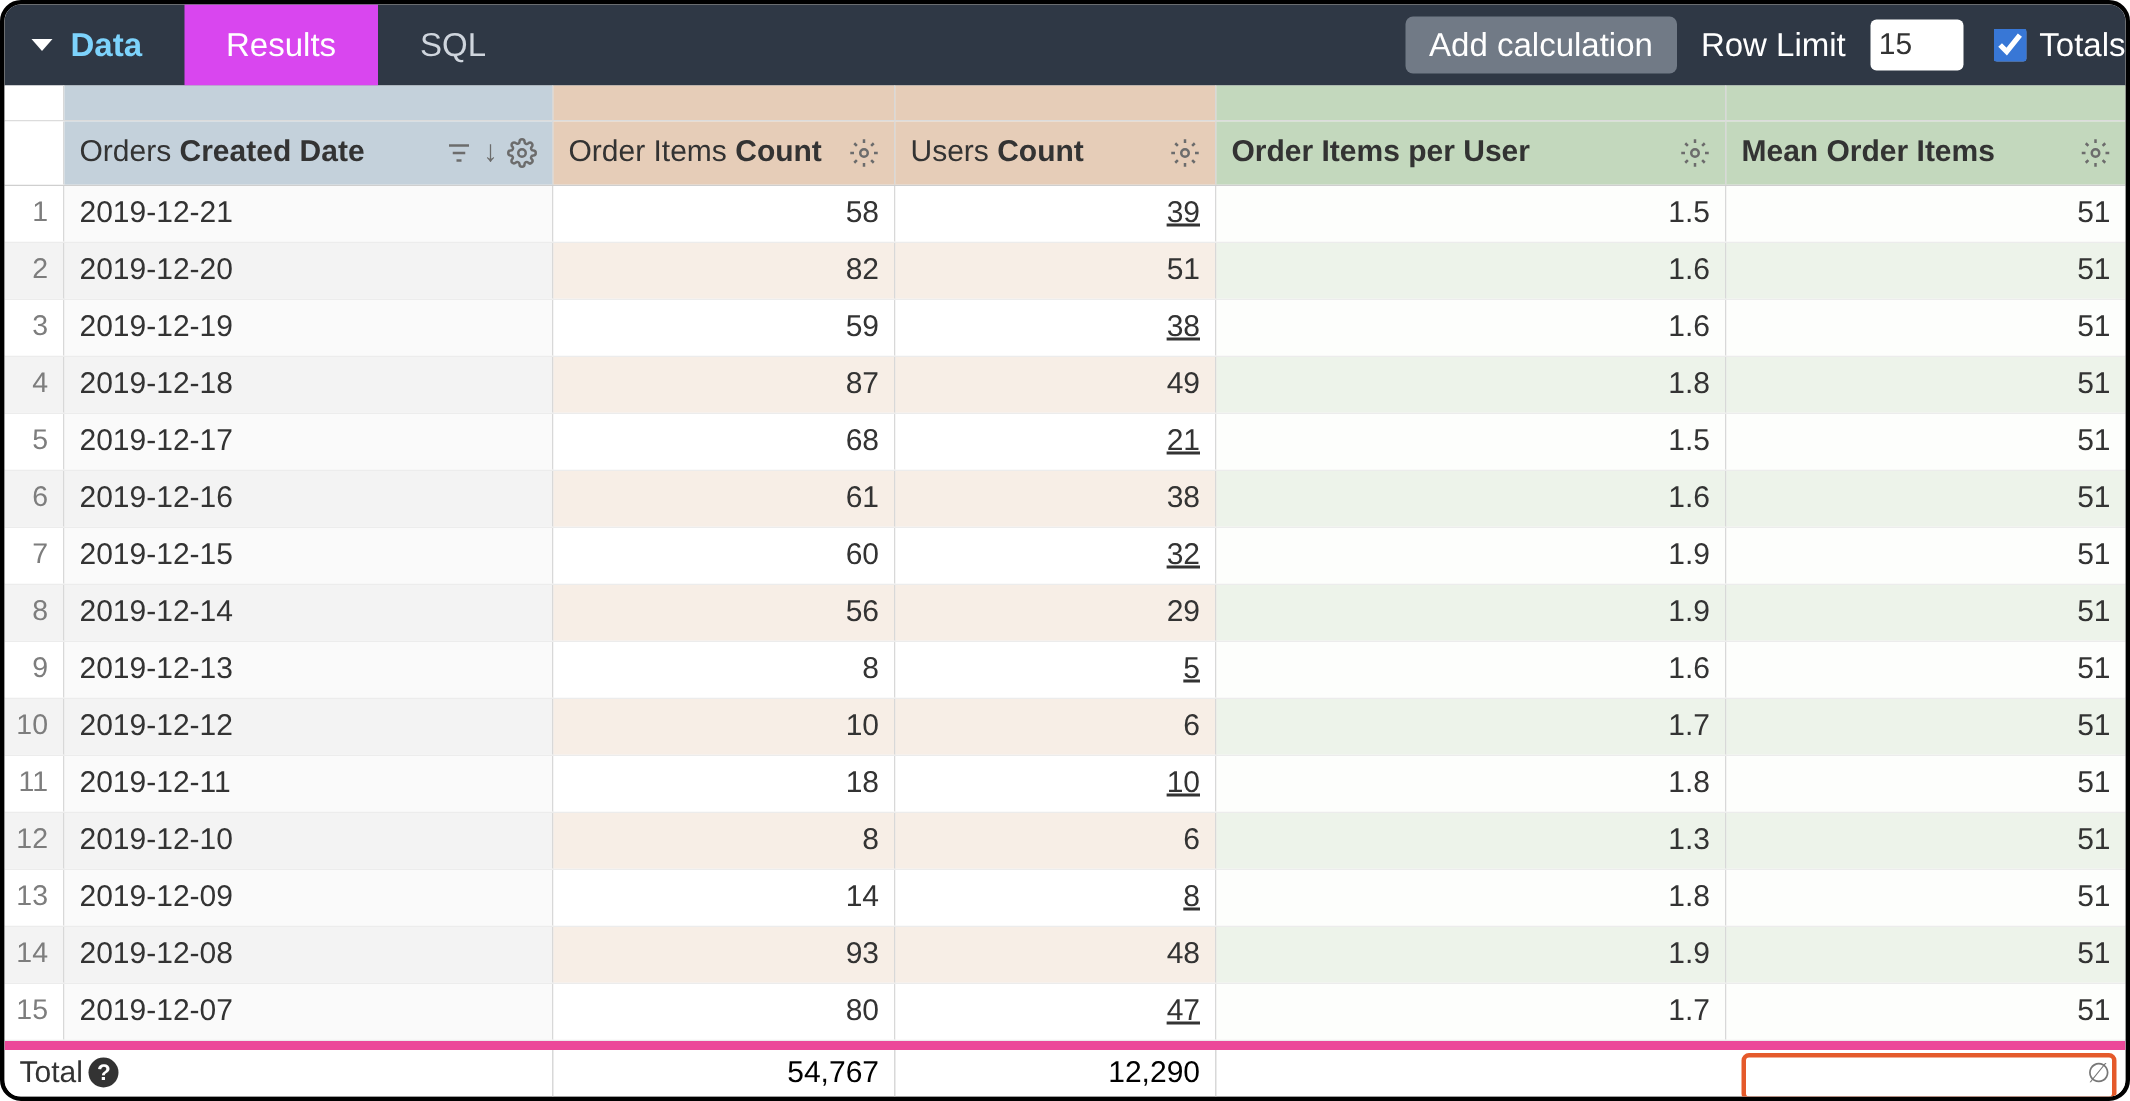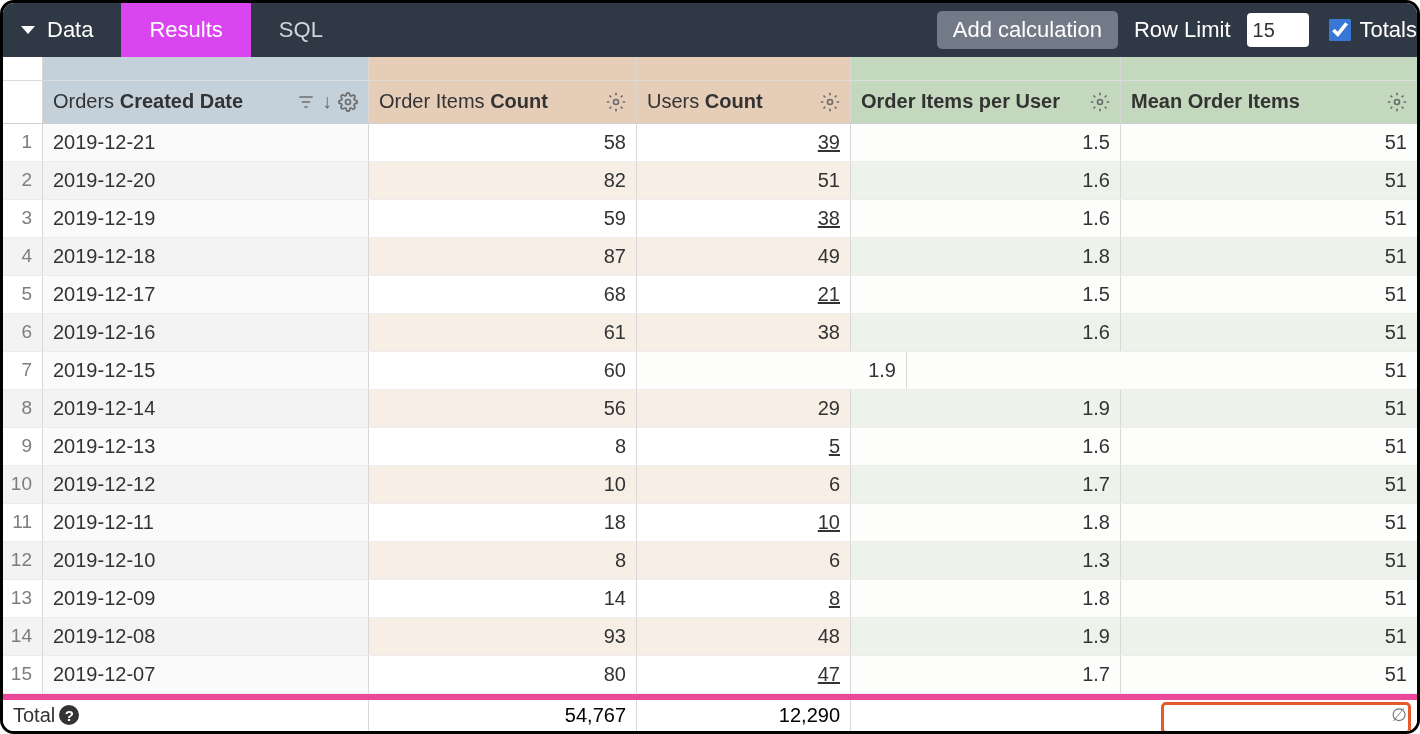--- a/index.html
+++ b/index.html
@@ -26,22 +26,22 @@
     color: #fff;
   }
   .tab {
     display: flex; align-items: center;
     padding: 0 28px;
     font-size: 22px;
     color: #cfd5dd;
     cursor: pointer;
   }
   .tab.data {
-    font-weight: 400;
-    color: #ffffff;
+    font-weight: 700;
+    color: #7dd3fc;
     padding-left: 18px;
     border-radius: 10px;
   }
   .tab.data .caret {
     width: 0; height: 0;
     border-left: 7px solid transparent;
     border-right: 7px solid transparent;
     border-top: 8px solid #fff;
     margin-right: 12px;
   }
@@ -110,23 +110,23 @@
     font-size: 20px;
     border-bottom: 1px solid #cfcfcf;
   }
   .cell {
     display: flex; align-items: center;
     padding: 0 10px;
     border-right: 1px solid #d8d8d8;
   }
   .c-rownum { width: 40px; justify-content: flex-end; color: #7d7d7d; background:#fff; font-size:19px; }
   .c-date   { width: 326px; }
-  .c-count  { width: 268px; }
+  .c-count  { width: 228px; }
   .c-users  { width: 214px; }
-  .c-peruser{ width: 270px; }
+  .c-peruser{ width: 340px; }
   .c-mean   { flex: 1; border-right: none; }
 
   .header-row .c-date   { background: #c4d1db; color:#333; }
   .header-row .c-count  { background: #e6cdb8; color:#333; }
   .header-row .c-users  { background: #e6cdb8; color:#333; }
   .header-row .c-peruser{ background: #c3d8bd; color:#333; }
   .header-row .c-mean   { background: #c3d8bd; color:#333; }
 
   .header-row .hdr-inner {
     display: flex; align-items: center; width: 100%; gap: 6px;
@@ -348,20 +348,21 @@
           <div class="cell c-date">2019-12-16</div>
           <div class="cell c-count">61</div>
           <div class="cell c-users">38</div>
           <div class="cell c-peruser">1.6</div>
           <div class="cell c-mean">51</div>
         </div>
         <div class="data-row odd">
           <div class="cell c-rownum">7</div>
           <div class="cell c-date">2019-12-15</div>
           <div class="cell c-count">60</div>
+          <div class="cell c-users">32</div>
           <div class="cell c-peruser">1.9</div>
           <div class="cell c-mean">51</div>
         </div>
         <div class="data-row even">
           <div class="cell c-rownum">8</div>
           <div class="cell c-date">2019-12-14</div>
           <div class="cell c-count">56</div>
           <div class="cell c-users">29</div>
           <div class="cell c-peruser">1.9</div>
           <div class="cell c-mean">51</div>

